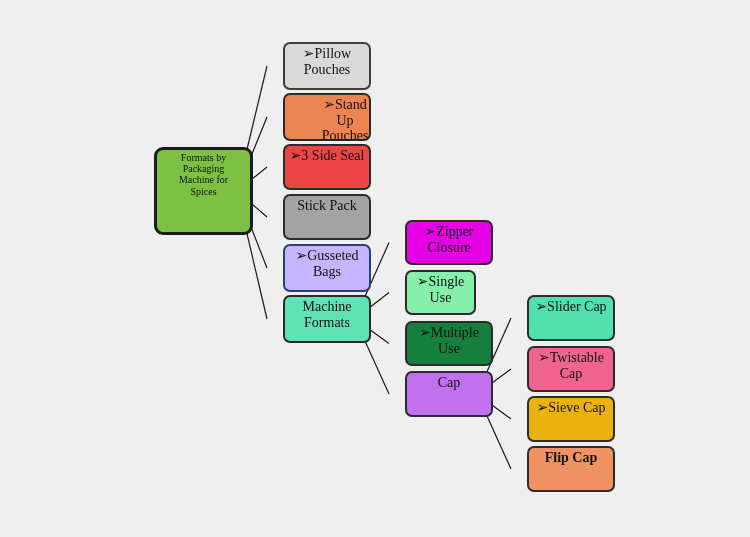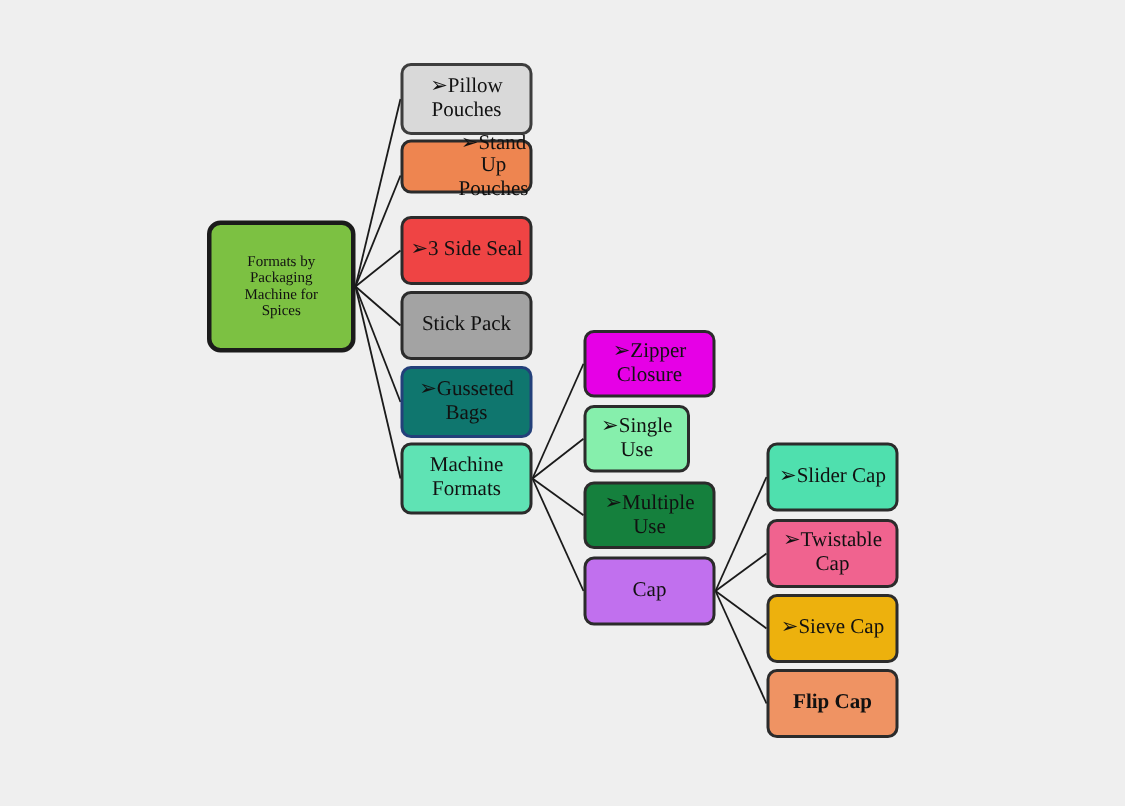--- a/index.html
+++ b/index.html
@@ -23,28 +23,28 @@
     left: 0;
     top: 0;
     width: 750px;
     height: 537px;
     pointer-events: none;
   }
   .node {
     position: absolute;
     box-sizing: border-box;
     display: flex;
-    align-items: center;
     justify-content: center;
     text-align: center;
     border-radius: 7px;
     color: #111111;
     line-height: 1.12;
     padding: 2px 4px;
     z-index: 2;
+    margin-left: 16px;
   }
   .node .label {
     display: block;
     white-space: pre-line;
   }
   .node.root {
     border-width: 3px;
     border-style: solid;
     border-radius: 9px;
     font-size: 10px;
@@ -79,31 +79,31 @@
       <div class="node root" style="left: 138px; top: 147px; width: 99px; height: 88px; background: rgb(124, 193, 66); border-color: rgb(27, 27, 27);">
         <span class="label">Formats by
 Packaging
 Machine for
 Spices</span>
       </div>
       <div class="node child" style="left: 267px; top: 42px; width: 88px; height: 48px; background: rgb(217, 217, 217); border-color: rgb(61, 61, 61);">
         <span class="label">➢Pillow
 Pouches</span>
       </div>
-      <div class="node child" style="left: 267px; top: 93px; width: 88px; height: 36px; background: rgb(238, 133, 80); border-color: rgb(43, 43, 43); padding-left: 40px;">
+      <div class="node child" style="left: 267px; top: 93px; width: 88px; height: 48px; background: rgb(238, 133, 80); border-color: rgb(43, 43, 43); padding-left: 40px;">
         <span class="label">➢Stand Up
 Pouches</span>
       </div>
       <div class="node child" style="left: 267px; top: 144px; width: 88px; height: 46px; background: #ef4444; border-color: rgb(43, 43, 43);">
         <span class="label">➢3 Side Seal</span>
       </div>
       <div class="node child" style="left: 267px; top: 194px; width: 88px; height: 46px; background: #a3a3a3; border-color: rgb(43, 43, 43);">
         <span class="label">Stick Pack</span>
       </div>
-      <div class="node child" style="left: 267px; top: 244px; width: 88px; height: 48px; background: #0f766e; border-color: rgb(35, 64, 122);">
+      <div class="node child" style="left: 267px; top: 244px; width: 88px; height: 48px; background: #c4b5fd; border-color: rgb(35, 64, 122);">
         <span class="label">➢Gusseted
 Bags</span>
       </div>
       <div class="node child" style="left: 267px; top: 295px; width: 88px; height: 48px; background: rgb(95, 227, 180); border-color: rgb(43, 43, 43);">
         <span class="label">Machine
 Formats</span>
       </div>
       <div class="node child" style="left: 389px; top: 220px; width: 88px; height: 45px; background: rgb(230, 0, 230); border-color: rgb(43, 43, 43);">
         <span class="label">➢Zipper
 Closure</span>

